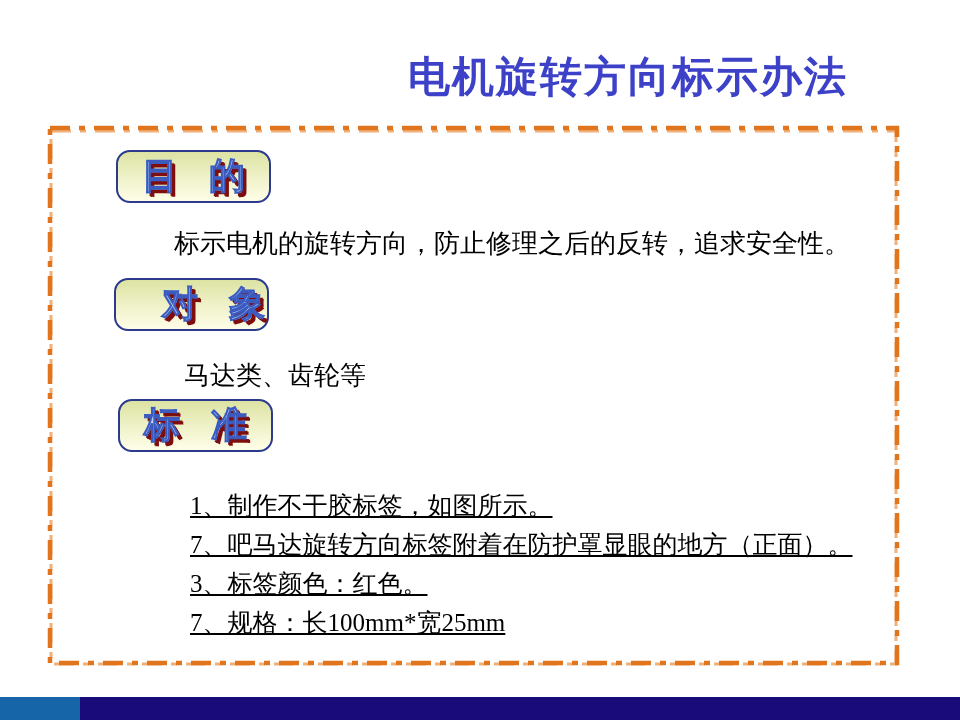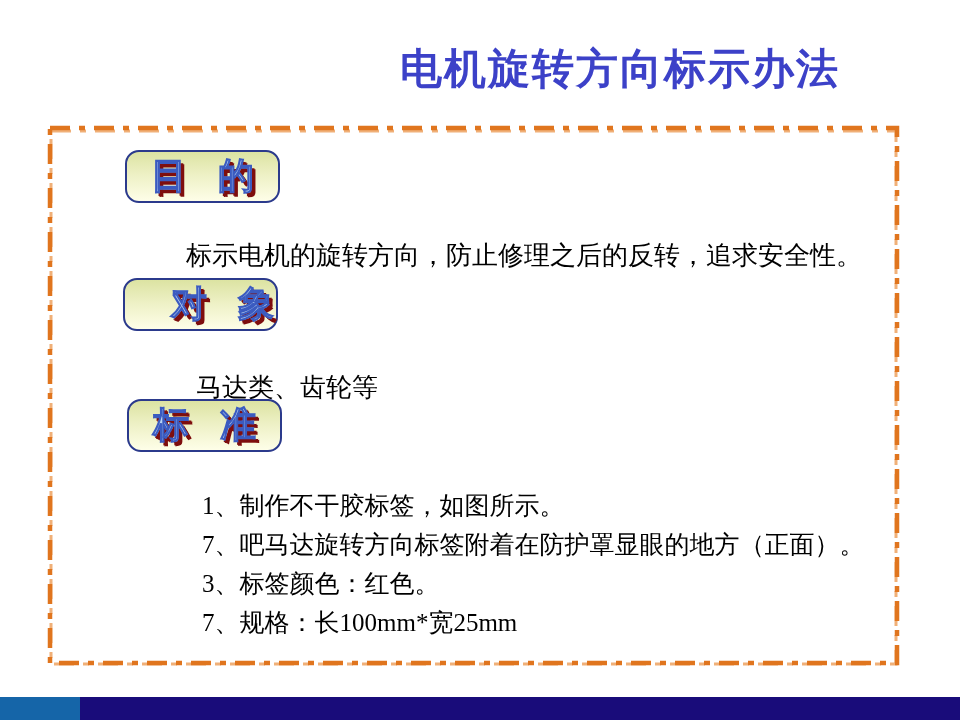--- a/index.html
+++ b/index.html
@@ -12,21 +12,21 @@
     width: 960px;
     height: 720px;
     background: #ffffff;
     overflow: hidden;
     font-family: "Liberation Serif", serif;
   }
   .title {
     position: absolute;
     left: 396px;
     top: 42px;
-    margin: 4px;
+    margin: 12px;
     font-family: "Liberation Sans", sans-serif;
     font-weight: bold;
     font-size: 42px;
     line-height: 1.1;
     letter-spacing: 2px;
     color: #3c41c8;
     white-space: nowrap;
   }
   .content-box {
     position: absolute;
@@ -46,49 +46,49 @@
     position: absolute;
     width: 155px;
     height: 53px;
     border: 2px solid #2b3a8c;
     border-radius: 14px;
     background: linear-gradient(180deg, #dce3a2 0%, #edf0c4 45%, #fefee8 100%);
     display: flex;
     align-items: center;
     justify-content: center;
     box-sizing: border-box;
-    margin-left: 9px;
   }
   .badge span {
     font-family: "Liberation Serif", serif;
     font-weight: bold;
     font-size: 36px;
     color: #b8d4f2;
     -webkit-text-stroke: 1px #3b5bc0;
     text-shadow: 3px 3px 0 #7e0e0e, 4px 4px 0 #7e0e0e;
     word-spacing: 22px;
     white-space: nowrap;
   }
   .badge-purpose  { left: 70px;  top: 26px;  }
   .badge-target   { left: 68px;  top: 154px; padding-left: 44px; }
   .badge-standard { left: 72px;  top: 275px; align-items: flex-end; }
   .body-text {
     position: absolute;
-    margin: 12px;
+    margin: 0;
     color: #000000;
     font-size: 26px;
     line-height: 1.2;
     white-space: nowrap;
   }
   .purpose-text { left: 128px; top: 104px; }
   .target-text  { left: 138px; top: 236px; }
   .standard-list {
     position: absolute;
-    left: 156px;
+    left: 144px;
     top: 362px;
+    text-decoration: underline;
   }
   .standard-list p {
     margin: 0;
     color: #000000;
     font-size: 25px;
     line-height: 39px;
     white-space: nowrap;
   }
   .footer-bar {
     position: absolute;

